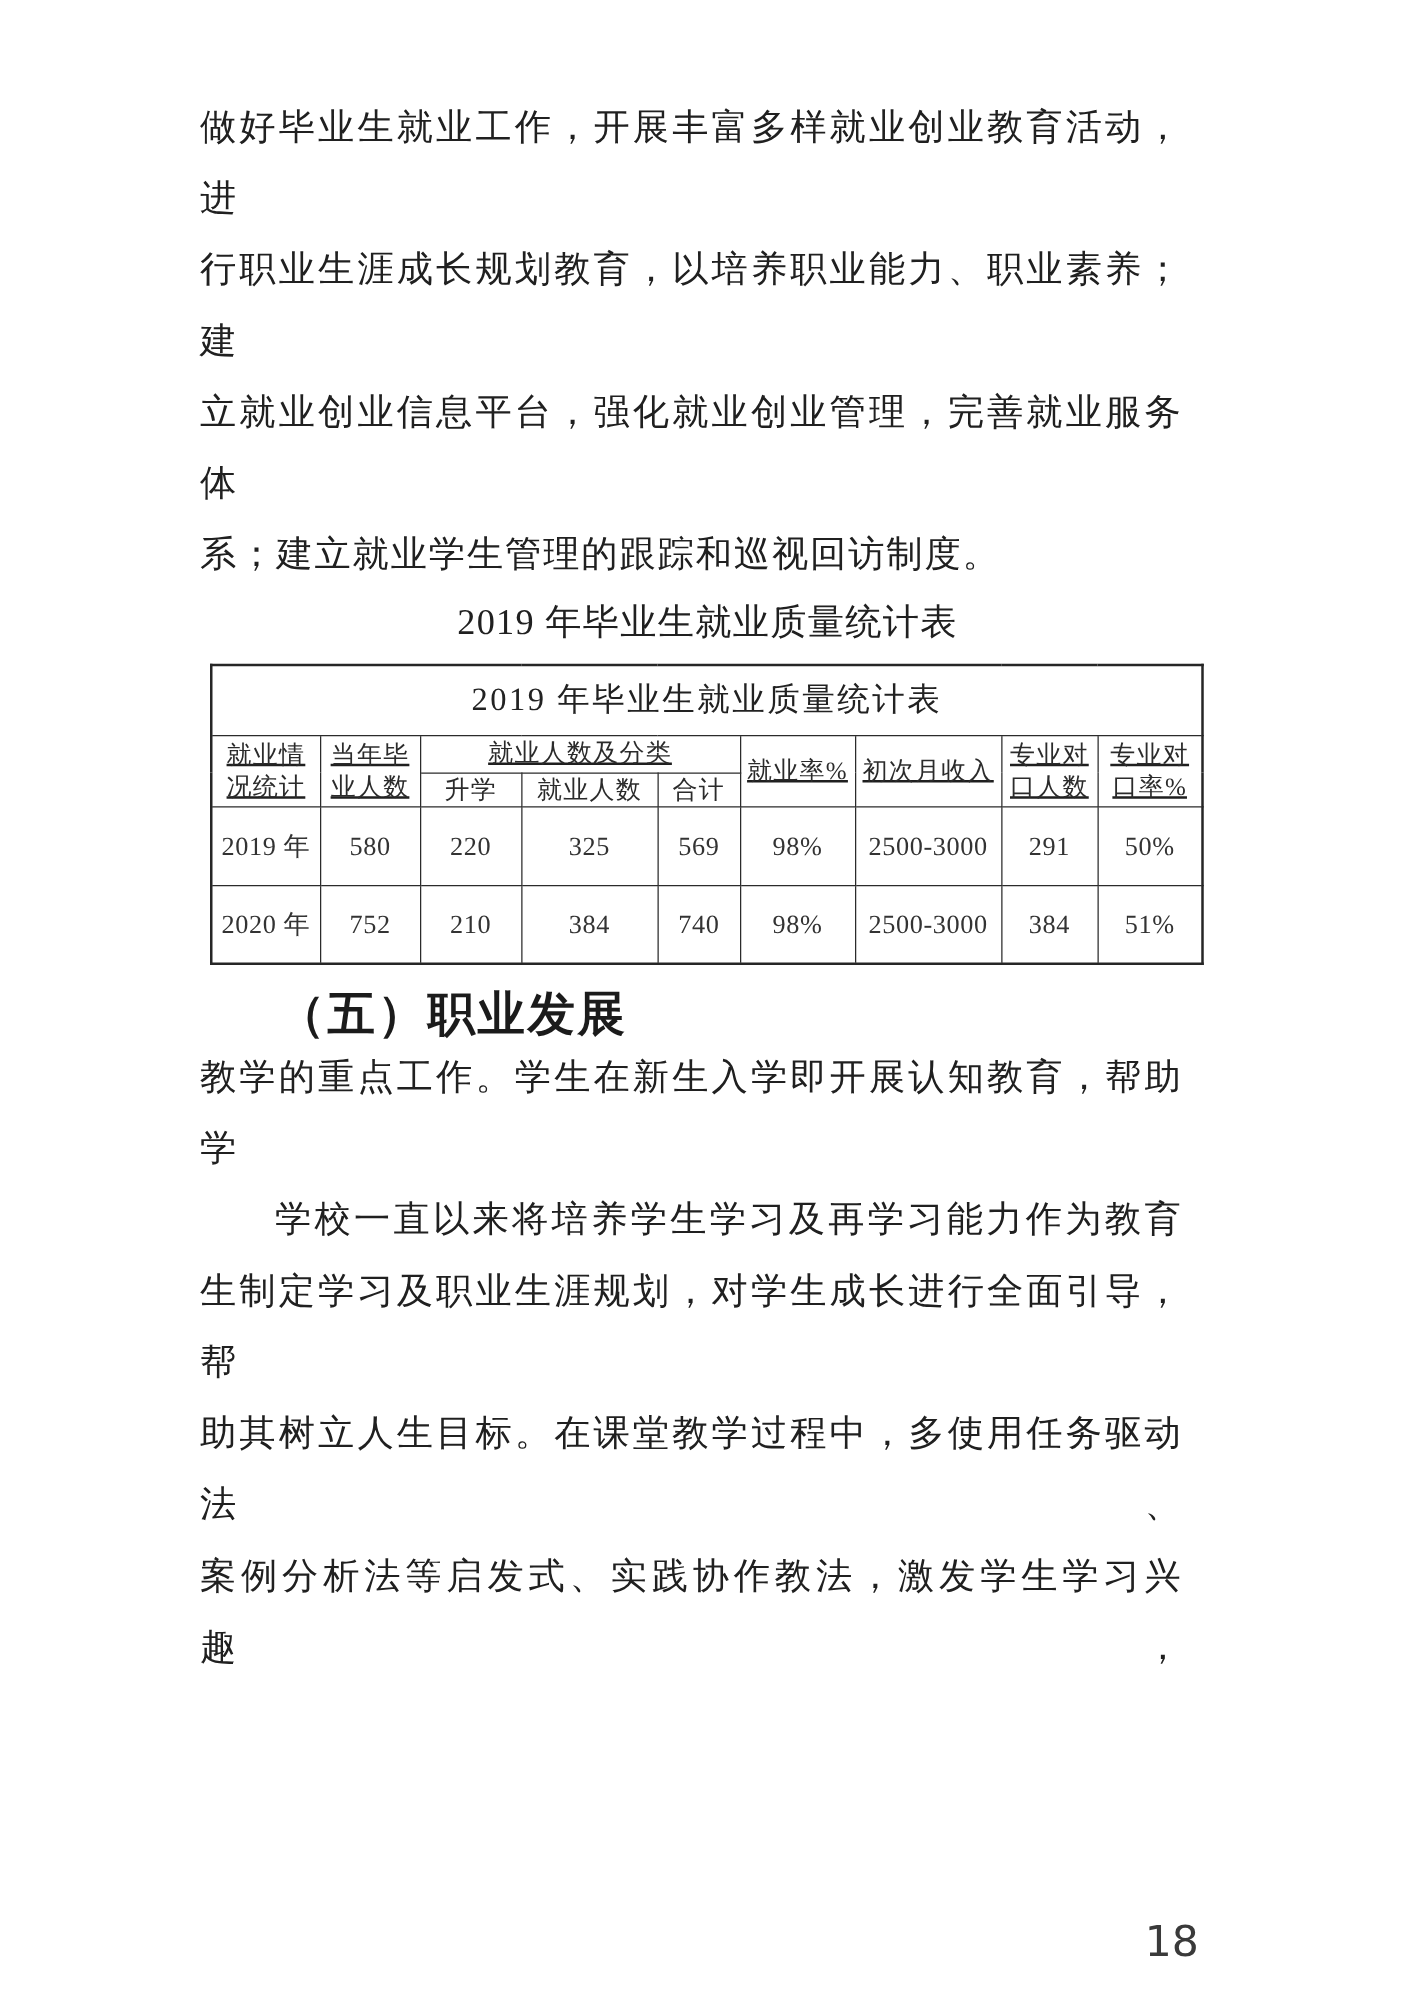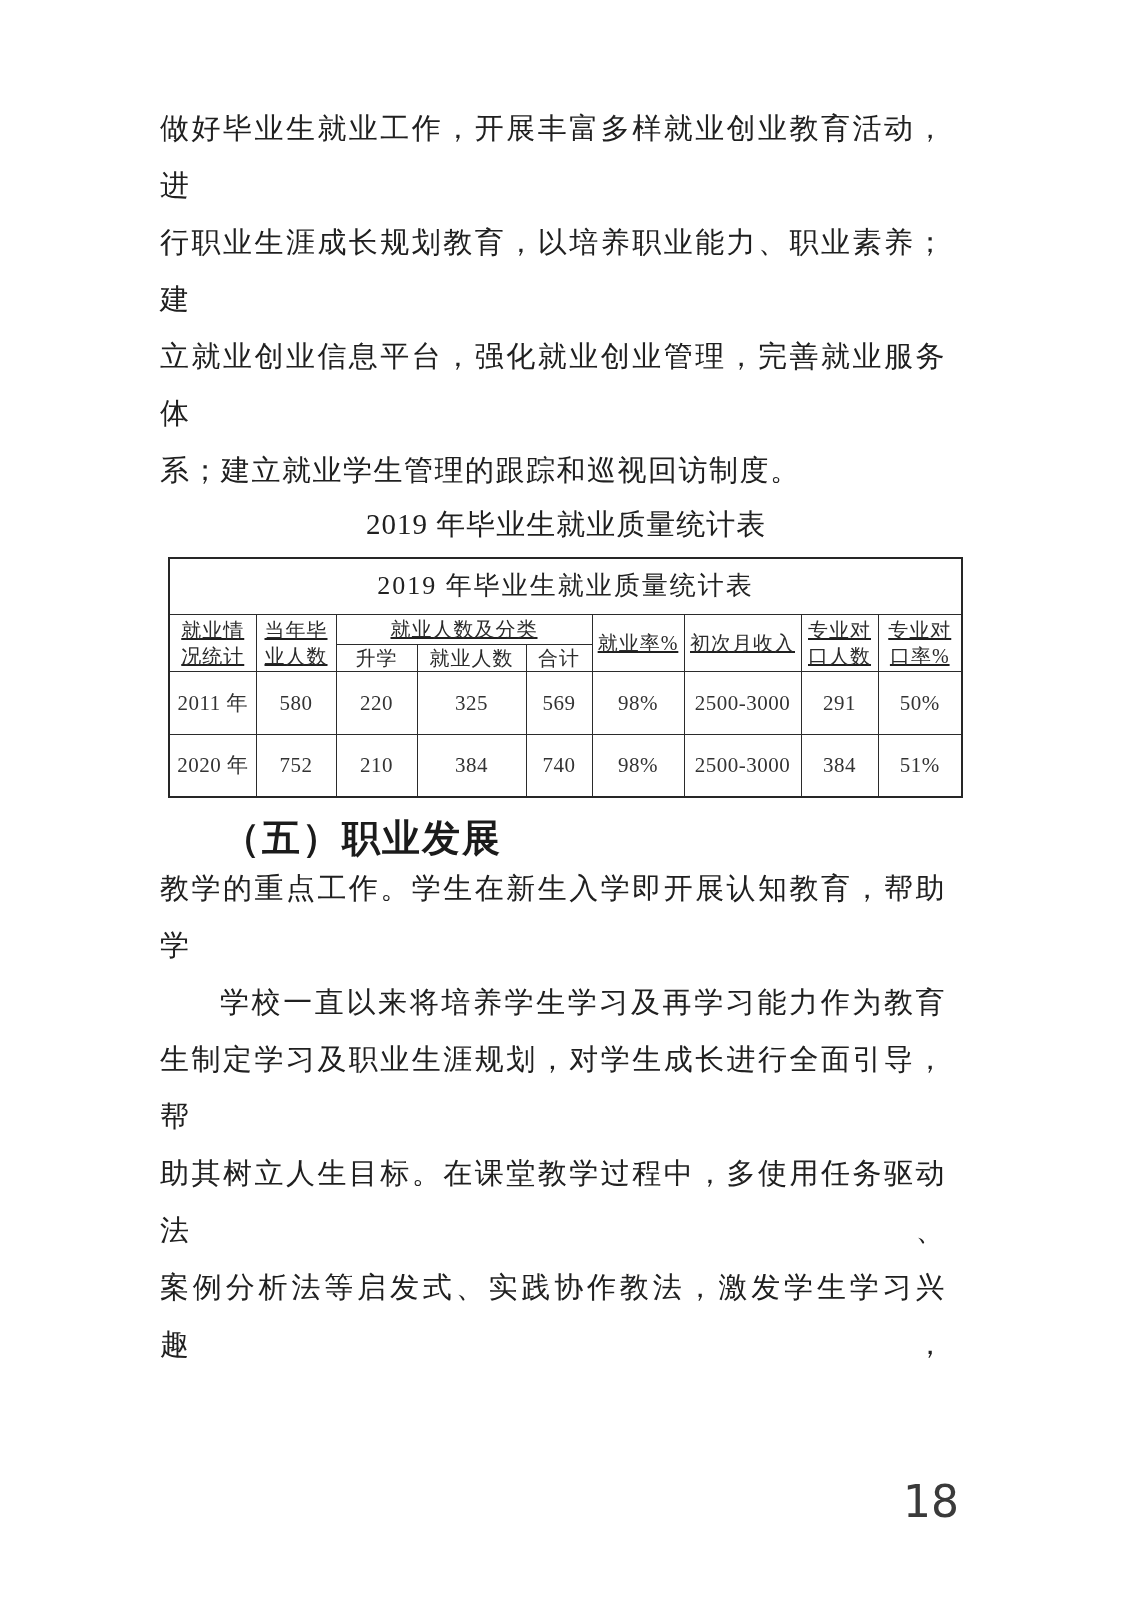--- a/index.html
+++ b/index.html
@@ -13,21 +13,21 @@
     font-family: "Liberation Serif", "DejaVu Serif", serif;
     overflow: hidden;
   }
   .content {
     position: absolute;
     left: 160px;
     top: 0;
     width: 786px;
   }
   .para { width: 100%; }
-  .para-first { padding-top: 100px; }
+  .para-first { padding-top: 74px; }
   .pline {
     font-size: 29px;
     line-height: 57px;
     letter-spacing: 1.5px;
     text-align: justify;
     text-align-last: justify;
     color: #202020;
     white-space: normal;
   }
   .pline.indent { text-indent: 60px; }
@@ -76,23 +76,23 @@
     margin-top: 18px;
     padding-left: 62px;
     font-size: 38px;
     line-height: 44px;
     font-weight: bold;
     letter-spacing: 2px;
     color: #1b1b1b;
   }
   .page-number {
     position: absolute;
-    top: 1484px;
+    top: 1536px;
     right: 172px;
-    font-size: 44px;
+    font-size: 34px;
     line-height: 36px;
     color: #3a3a3a;
     font-family: "DejaVu Sans", "Liberation Sans", sans-serif;
   }
 </style>
 </head>
 <body>
 
 <div class="page">
   <div class="content">
@@ -136,21 +136,21 @@
 口人数</td>
             <td rowspan="2">专业对
 口率%</td>
           </tr>
           <tr class="hdr-row-2">
             <td>升学</td>
             <td>就业人数</td>
             <td>合计</td>
           </tr>
           <tr class="data-row">
-            <td>2011 年</td>
+            <td>2019 年</td>
             <td>580</td>
             <td>220</td>
             <td>325</td>
             <td>569</td>
             <td>98%</td>
             <td>2500-3000</td>
             <td>291</td>
             <td>50%</td>
           </tr>
           <tr class="data-row">

